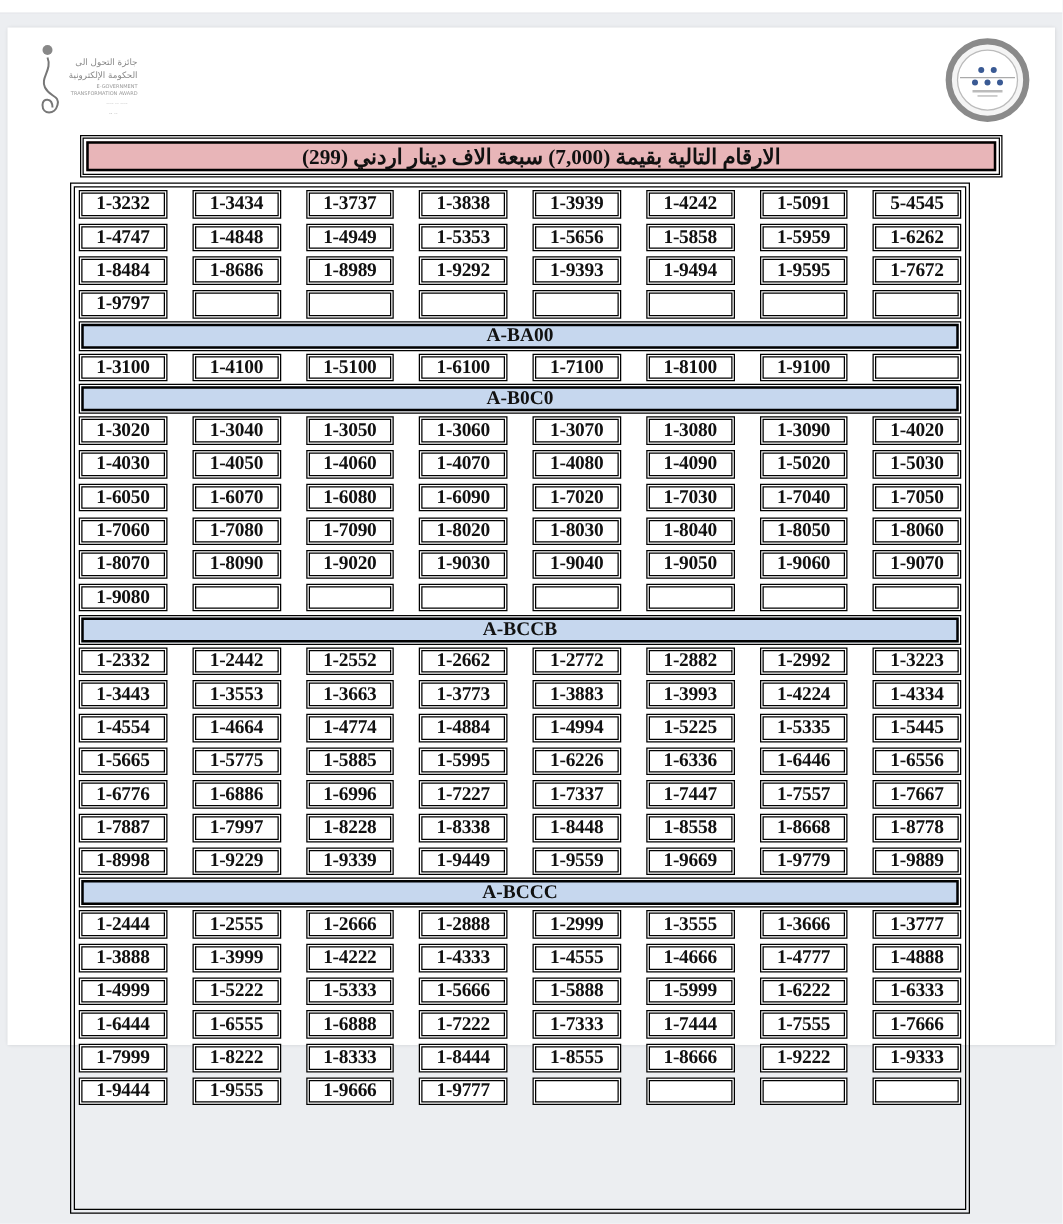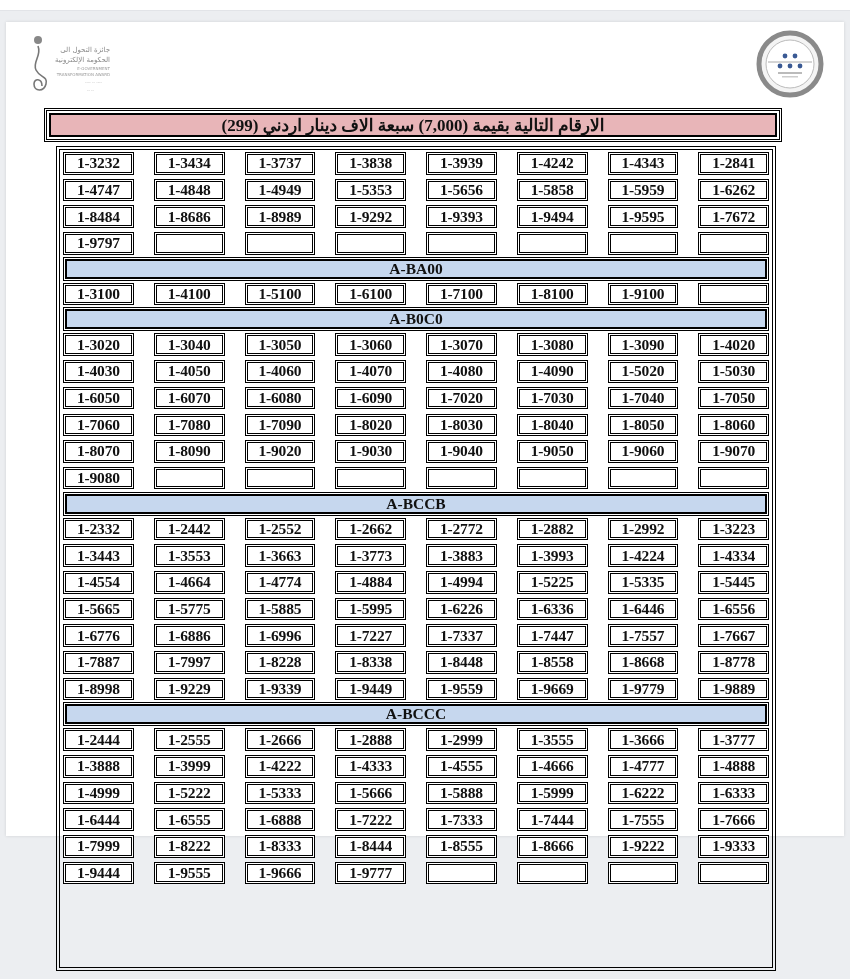--- a/index.html
+++ b/index.html
@@ -17,21 +17,21 @@
     position:absolute; left:6px; top:22px; width:838px; height:814px;
     background:#ffffff;
     box-shadow:0 0 3px rgba(0,0,0,0.12);
   }
   
   .logo-left { position:absolute; left:22px; top:10px; width:90px; height:70px; }
   .logo-center { position:absolute; left:388px; top:6px; width:72px; height:70px; }
   .logo-right { position:absolute; left:750px; top:8px; width:68px; height:68px; }
 
   .title-box {
-    position:absolute; left:38px; top:86px; width:738px; height:34px;
+    position:absolute; left:58px; top:86px; width:738px; height:34px;
     border:3px double #000; box-sizing:border-box;
     padding:2px;
   }
   .title-inner {
     width:100%; height:100%; box-sizing:border-box;
     background:#e8b5b8; border:2px solid #000;
     display:flex; align-items:center; justify-content:center;
     font-weight:bold; font-size:17px; color:#111;
     direction:rtl;
   }
@@ -108,22 +108,22 @@
   </div>
 
   <div class="grid-wrap" id="grid">
       <div class="section-row">
         <div class="cell">1-3232</div>
         <div class="cell">1-3434</div>
         <div class="cell">1-3737</div>
         <div class="cell">1-3838</div>
         <div class="cell">1-3939</div>
         <div class="cell">1-4242</div>
-        <div class="cell">1-4343</div>
-        <div class="cell">1-2841</div>
+        <div class="cell">1-5091</div>
+        <div class="cell">5-4545</div>
       </div>
       <div class="section-row">
         <div class="cell">1-4747</div>
         <div class="cell">1-4848</div>
         <div class="cell">1-4949</div>
         <div class="cell">1-5353</div>
         <div class="cell">1-5656</div>
         <div class="cell">1-5858</div>
         <div class="cell">1-5959</div>
         <div class="cell">1-6262</div>

